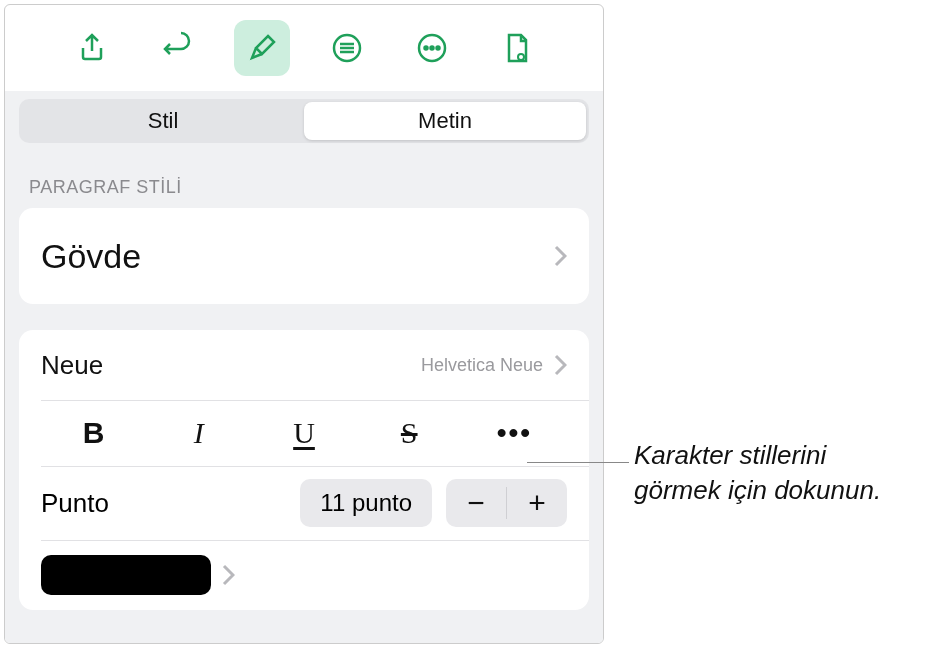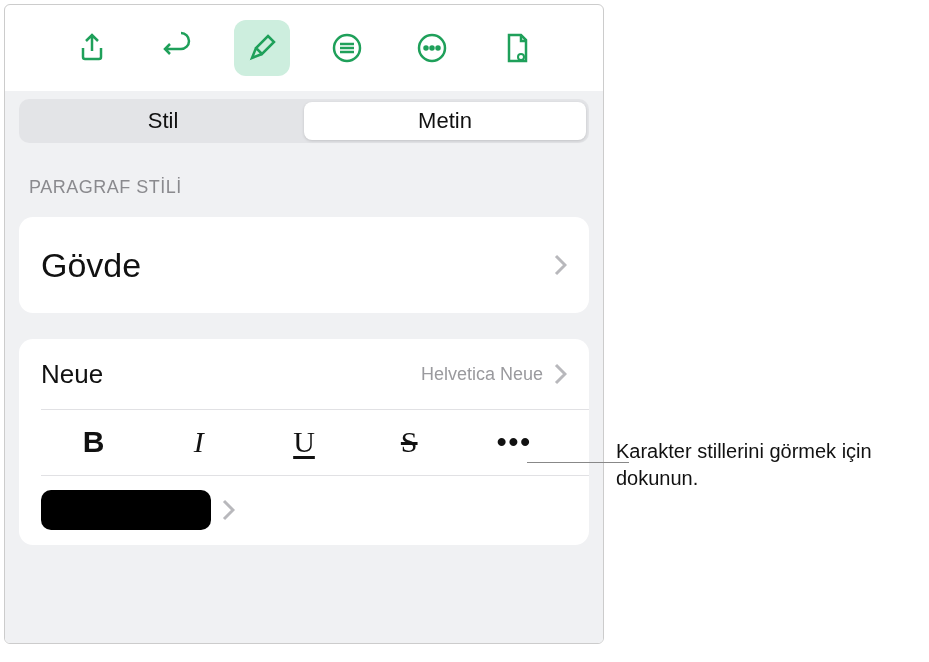--- a/index.html
+++ b/index.html
@@ -86,21 +86,21 @@
       border-radius: 14px;
       margin-bottom: 26px;
     }
     .row {
       display: flex;
       align-items: center;
       padding: 0 22px;
       min-height: 70px;
       position: relative;
     }
-    .row.tall { min-height: 96px; margin-top: 9px; }
+    .row.tall { min-height: 96px; }
     .row-main {
       flex: 1;
       font-size: 26px;
       color: #111;
     }
     .row-main.big { font-size: 34px; }
     .row-value {
       font-size: 18px;
       color: #9a9a9e;
     }
@@ -212,26 +212,27 @@
     .color-label { flex:1; font-size:26px; }
     .color-swatch {
       width: 170px;
       height: 40px;
       background:#000;
       border-radius: 10px;
       cursor:pointer;
     }
     .callout {
       position: absolute;
-      left: 616px;
+      left: 634px;
       top: 438px;
-      font-size: 20px;
+      font-size: 26px;
       line-height: 1.35;
       color: #111;
       width: 280px;
+      font-style: italic;
     }
     .callout-line {
       position:absolute;
       left: 527px;
       top: 462px;
       width: 102px;
       height: 1px;
       background: #888;
     }
   </style>
@@ -314,20 +315,29 @@
       </div>
 
       <div class="style-row">
         <div class="style-btn bold">B</div>
         <div class="style-btn italic">I</div>
         <div class="style-btn underline">U</div>
         <div class="style-btn strike">S</div>
         <div class="more-dots">•••</div>
       </div>
 
+      <div class="size-row">
+        <div class="size-label">Punto</div>
+        <div class="size-pill">11 punto</div>
+        <div class="stepper">
+          <div class="step-btn">−</div>
+          <div class="step-sep"></div>
+          <div class="step-btn">+</div>
+        </div>
+      </div>
 
       <div class="color-row">
         <div class="color-swatch" style="background: rgb(0, 0, 0);"></div>
         <div class="chev">
           <svg width="14" height="24" viewBox="0 0 14 24">
               <path d="M3 3l9 9-9 9"></path>
             </svg>
         </div>
       </div>
     </div>

